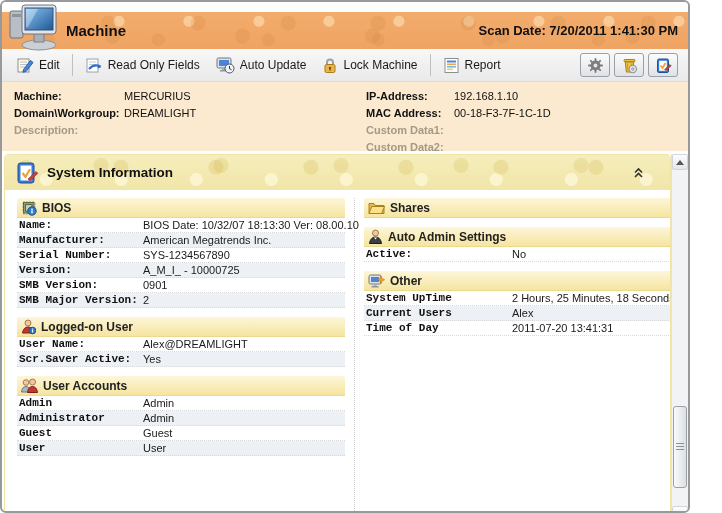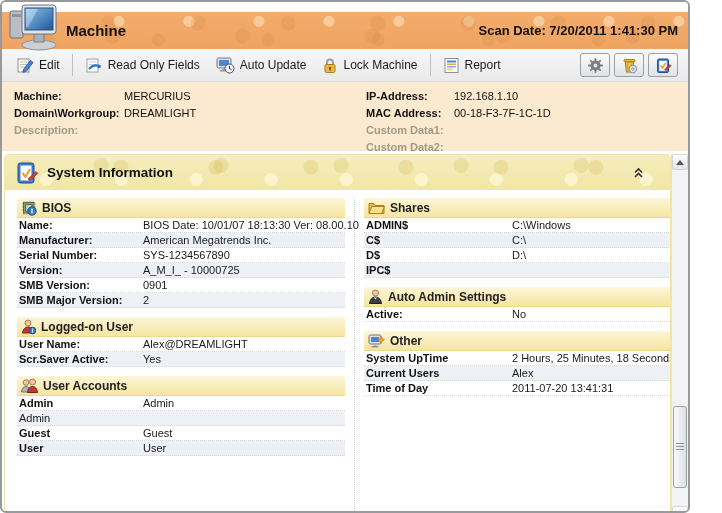--- a/index.html
+++ b/index.html
@@ -88,21 +88,21 @@
     font-size:12px; font-weight:bold; color:#222;
   }
   .rows { display:flex; flex-direction:column; }
   .row {
     display:grid; min-height:15px; align-items:start;
     border-bottom:1px dotted #d9d9d9; font-size:11px; padding:1px 0 1px 2px;
   }
   .col-left .row { grid-template-columns:124px 1fr; }
   .col-right .row { grid-template-columns:146px 1fr; }
   .row:nth-child(even) { background:#edf1f6; }
-  .row-label { font-weight:bold; color:#111; white-space:nowrap; }
+  .row-label { font-weight:bold; color:#111; white-space:nowrap;font-family:Liberation Mono, monospace; }
   .row-value { color:#1a1a1a; white-space:nowrap; overflow:visible; }
   .row-value.wrap { white-space:normal; word-break:break-all; line-height:14px; }
   
   .scrollbar {
     width:17px; flex:none; background:#f2f3f5; border-left:1px solid #e2e2e2;
     display:flex; flex-direction:column; position:relative;
   }
   .sb-btn { height:16px; display:flex; align-items:center; justify-content:center; background:linear-gradient(#fdfdfd,#e4e6e9); border:1px solid #d2d5d9; border-radius:2px; }
   .sb-btn.down { margin-top:auto; }
   .tri-up { width:0; height:0; border-left:4px solid transparent; border-right:4px solid transparent; border-bottom:5px solid #555; }
@@ -318,21 +318,21 @@
                   <circle cx="11" cy="11" r="4.2" fill="#2f7fd0" stroke="#1a4f88"></circle>
                   <rect x="10.3" y="8.6" width="1.4" height="1.4" fill="#fff"></rect>
                   <rect x="10.3" y="10.4" width="1.4" height="3" fill="#fff"></rect>
                 </svg>
               </span>
               <span>BIOS</span>
             </div>
             <div class="rows">
               <div class="row">
                 <span class="row-label">Name:</span>
-                <span class="row-value">BIOS Date: 10/01/07 18:13:30 Ver: 08.00.10</span>
+                <span class="row-value">BIOS Date: 10/32/07 18:13:30 Ver: 08.00.10</span>
               </div>
               <div class="row">
                 <span class="row-label">Manufacturer:</span>
                 <span class="row-value">American Megatrends Inc.</span>
               </div>
               <div class="row">
                 <span class="row-label">Serial Number:</span>
                 <span class="row-value">SYS-1234567890</span>
               </div>
               <div class="row">
@@ -386,20 +386,21 @@
                 </svg>
               </span>
               <span>User Accounts</span>
             </div>
             <div class="rows">
               <div class="row">
                 <span class="row-label">Admin</span>
                 <span class="row-value">Admin</span>
               </div>
               <div class="row">
+                <span class="row-label">Administrator</span>
                 <span class="row-value">Admin</span>
               </div>
               <div class="row">
                 <span class="row-label">Guest</span>
                 <span class="row-value">Guest</span>
               </div>
               <div class="row">
                 <span class="row-label">User</span>
                 <span class="row-value">User</span>
               </div>
@@ -412,38 +413,20 @@
 
           <div class="section">
             <div class="sec-header">
               <span>
                 <svg width="17" height="15" viewBox="0 0 17 15">
                   <path d="M1 3.5 h5 l1.2 2 H16 v8 H1 z" fill="#e8b84c" stroke="#a8821a"></path>
                   <path d="M1 13.5 L3.8 6.5 H16.5 L13.5 13.5 Z" fill="#ffe08a" stroke="#a8821a"></path>
                 </svg>
               </span>
               <span>Shares</span>
-            </div>
-            <div class="rows">
-              <div class="row">
-                <span class="row-label">ADMIN$</span>
-                <span class="row-value">C:\Windows</span>
-              </div>
-              <div class="row">
-                <span class="row-label">C$</span>
-                <span class="row-value">C:\</span>
-              </div>
-              <div class="row">
-                <span class="row-label">D$</span>
-                <span class="row-value">D:\</span>
-              </div>
-              <div class="row">
-                <span class="row-label">IPC$</span>
-                <span class="row-value"></span>
-              </div>
             </div>
           </div>
 
           <div class="section">
             <div class="sec-header">
               <span>
                 <svg width="15" height="16" viewBox="0 0 15 16">
                   <circle cx="7.5" cy="4" r="3" fill="#f0c8a0" stroke="#a87b50"></circle>
                   <path d="M1.5 14.5 q1 -6.5 6 -6.5 q5 0 6 6.5 z" fill="#3a3f46" stroke="#1a1e24"></path>
                   <path d="M6 8.5 l1.5 2 1.5 -2 z" fill="#fff"></path>

